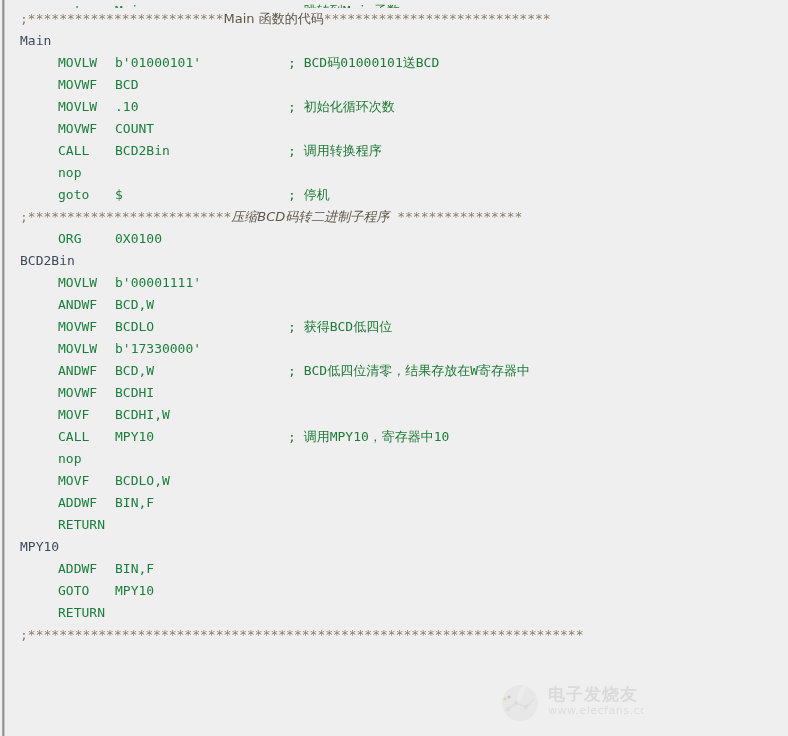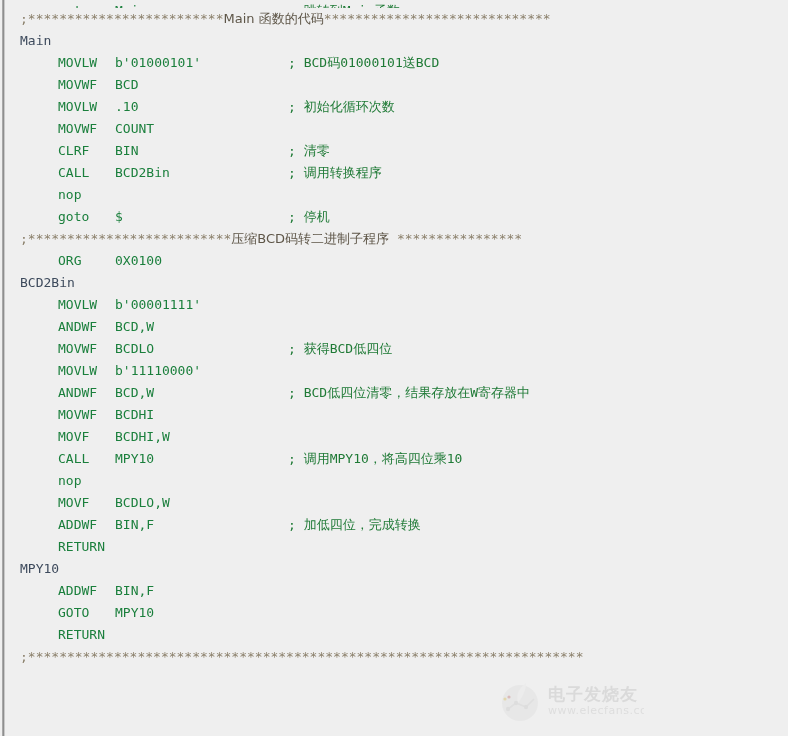--- a/index.html
+++ b/index.html
@@ -95,20 +95,21 @@
     font-size: 13px;
     color: #8a7f6a;
   }
   .sep-line .cn {
     font-family: "DejaVu Sans", "Liberation Sans", sans-serif;
     color: #5e5648;
   }
   .sep-line .cn-italic {
     font-family: "DejaVu Sans", "Liberation Sans", sans-serif;
     color: #5e5648;
+    font-style: italic;
   }
 
   
   .tk-comment {
     font-family: "DejaVu Sans Mono", "Liberation Mono", monospace;
   }
   .tk-comment .cjk {
     font-family: "DejaVu Sans", "Liberation Sans", sans-serif;
   }
 
@@ -164,38 +165,37 @@
   </div>
 
   <div id="code-body">
       <div class="code-line clipped"><span class="seg col-op tk-op">goto</span><span class="seg col-arg tk-arg">Main</span><span class="seg col-cmt tk-comment">; <span class="cjk">跳转到</span>Main<span class="cjk">函数</span></span></div>
       <div class="code-line"><div class="sep-line"><span class="tk-sep">;*************************</span><span class="cn">Main 函数的代码</span><span class="tk-sep">*****************************</span></div></div>
       <div class="code-line"><span class="seg col-label tk-label">Main</span></div>
       <div class="code-line"><span class="seg col-op tk-op">MOVLW</span><span class="seg col-arg tk-arg">b'01000101'</span><span class="seg col-cmt tk-comment">; BCD<span class="cjk">码</span>01000101<span class="cjk">送</span>BCD</span></div>
       <div class="code-line"><span class="seg col-op tk-op">MOVWF</span><span class="seg col-arg tk-arg">BCD</span></div>
       <div class="code-line"><span class="seg col-op tk-op">MOVLW</span><span class="seg col-arg tk-arg">.10</span><span class="seg col-cmt tk-comment">; <span class="cjk">初始化循环次数</span></span></div>
       <div class="code-line"><span class="seg col-op tk-op">MOVWF</span><span class="seg col-arg tk-arg">COUNT</span></div>
-      <div class="code-line"><span class="seg col-op tk-op">CLRF</span><span class="seg col-arg tk-arg">BIN</span><span class="seg col-cmt tk-comment">; <span class="cjk">清零</span></span></div>
       <div class="code-line"><span class="seg col-op tk-op">CALL</span><span class="seg col-arg tk-arg">BCD2Bin</span><span class="seg col-cmt tk-comment">; <span class="cjk">调用转换程序</span></span></div>
       <div class="code-line"><span class="seg col-op tk-op">nop</span></div>
       <div class="code-line"><span class="seg col-op tk-op">goto</span><span class="seg col-arg tk-arg">$</span><span class="seg col-cmt tk-comment">; <span class="cjk">停机</span></span></div>
       <div class="code-line"><div class="sep-line"><span class="tk-sep">;**************************</span><span class="cn-italic">压缩BCD码转二进制子程序</span><span class="tk-sep"> ****************</span></div></div>
       <div class="code-line"><span class="seg col-op tk-op">ORG</span><span class="seg col-arg tk-arg">0X0100</span></div>
       <div class="code-line"><span class="seg col-label tk-label">BCD2Bin</span></div>
       <div class="code-line"><span class="seg col-op tk-op">MOVLW</span><span class="seg col-arg tk-arg">b'00001111'</span></div>
       <div class="code-line"><span class="seg col-op tk-op">ANDWF</span><span class="seg col-arg tk-arg">BCD,W</span></div>
       <div class="code-line"><span class="seg col-op tk-op">MOVWF</span><span class="seg col-arg tk-arg">BCDLO</span><span class="seg col-cmt tk-comment">; <span class="cjk">获得</span>BCD<span class="cjk">低四位</span></span></div>
-      <div class="code-line"><span class="seg col-op tk-op">MOVLW</span><span class="seg col-arg tk-arg">b'11110000'</span></div>
+      <div class="code-line"><span class="seg col-op tk-op">MOVLW</span><span class="seg col-arg tk-arg">b'17330000'</span></div>
       <div class="code-line"><span class="seg col-op tk-op">ANDWF</span><span class="seg col-arg tk-arg">BCD,W</span><span class="seg col-cmt tk-comment">; BCD<span class="cjk">低四位清零，结果存放在</span>W<span class="cjk">寄存器中</span></span></div>
       <div class="code-line"><span class="seg col-op tk-op">MOVWF</span><span class="seg col-arg tk-arg">BCDHI</span></div>
       <div class="code-line"><span class="seg col-op tk-op">MOVF</span><span class="seg col-arg tk-arg">BCDHI,W</span></div>
-      <div class="code-line"><span class="seg col-op tk-op">CALL</span><span class="seg col-arg tk-arg">MPY10</span><span class="seg col-cmt tk-comment">; <span class="cjk">调用</span>MPY10<span class="cjk">，将高四位乘</span>10</span></div>
+      <div class="code-line"><span class="seg col-op tk-op">CALL</span><span class="seg col-arg tk-arg">MPY10</span><span class="seg col-cmt tk-comment">; <span class="cjk">调用</span>MPY10<span class="cjk">，寄存器中</span>10</span></div>
       <div class="code-line"><span class="seg col-op tk-op">nop</span></div>
       <div class="code-line"><span class="seg col-op tk-op">MOVF</span><span class="seg col-arg tk-arg">BCDLO,W</span></div>
-      <div class="code-line"><span class="seg col-op tk-op">ADDWF</span><span class="seg col-arg tk-arg">BIN,F</span><span class="seg col-cmt tk-comment">; <span class="cjk">加低四位，完成转换</span></span></div>
+      <div class="code-line"><span class="seg col-op tk-op">ADDWF</span><span class="seg col-arg tk-arg">BIN,F</span></div>
       <div class="code-line"><span class="seg col-op tk-op">RETURN</span></div>
       <div class="code-line"><span class="seg col-label tk-label">MPY10</span></div>
       <div class="code-line"><span class="seg col-op tk-op">ADDWF</span><span class="seg col-arg tk-arg">BIN,F</span></div>
       <div class="code-line"><span class="seg col-op tk-op">GOTO</span><span class="seg col-arg tk-arg">MPY10</span></div>
       <div class="code-line"><span class="seg col-op tk-op">RETURN</span></div>
       <div class="code-line"><div class="sep-line"><span class="tk-sep">;***********************************************************************</span><span class="tk-sep"></span></div></div>
     </div>
 
   <div id="watermark">
     <div class="wm-mark">

